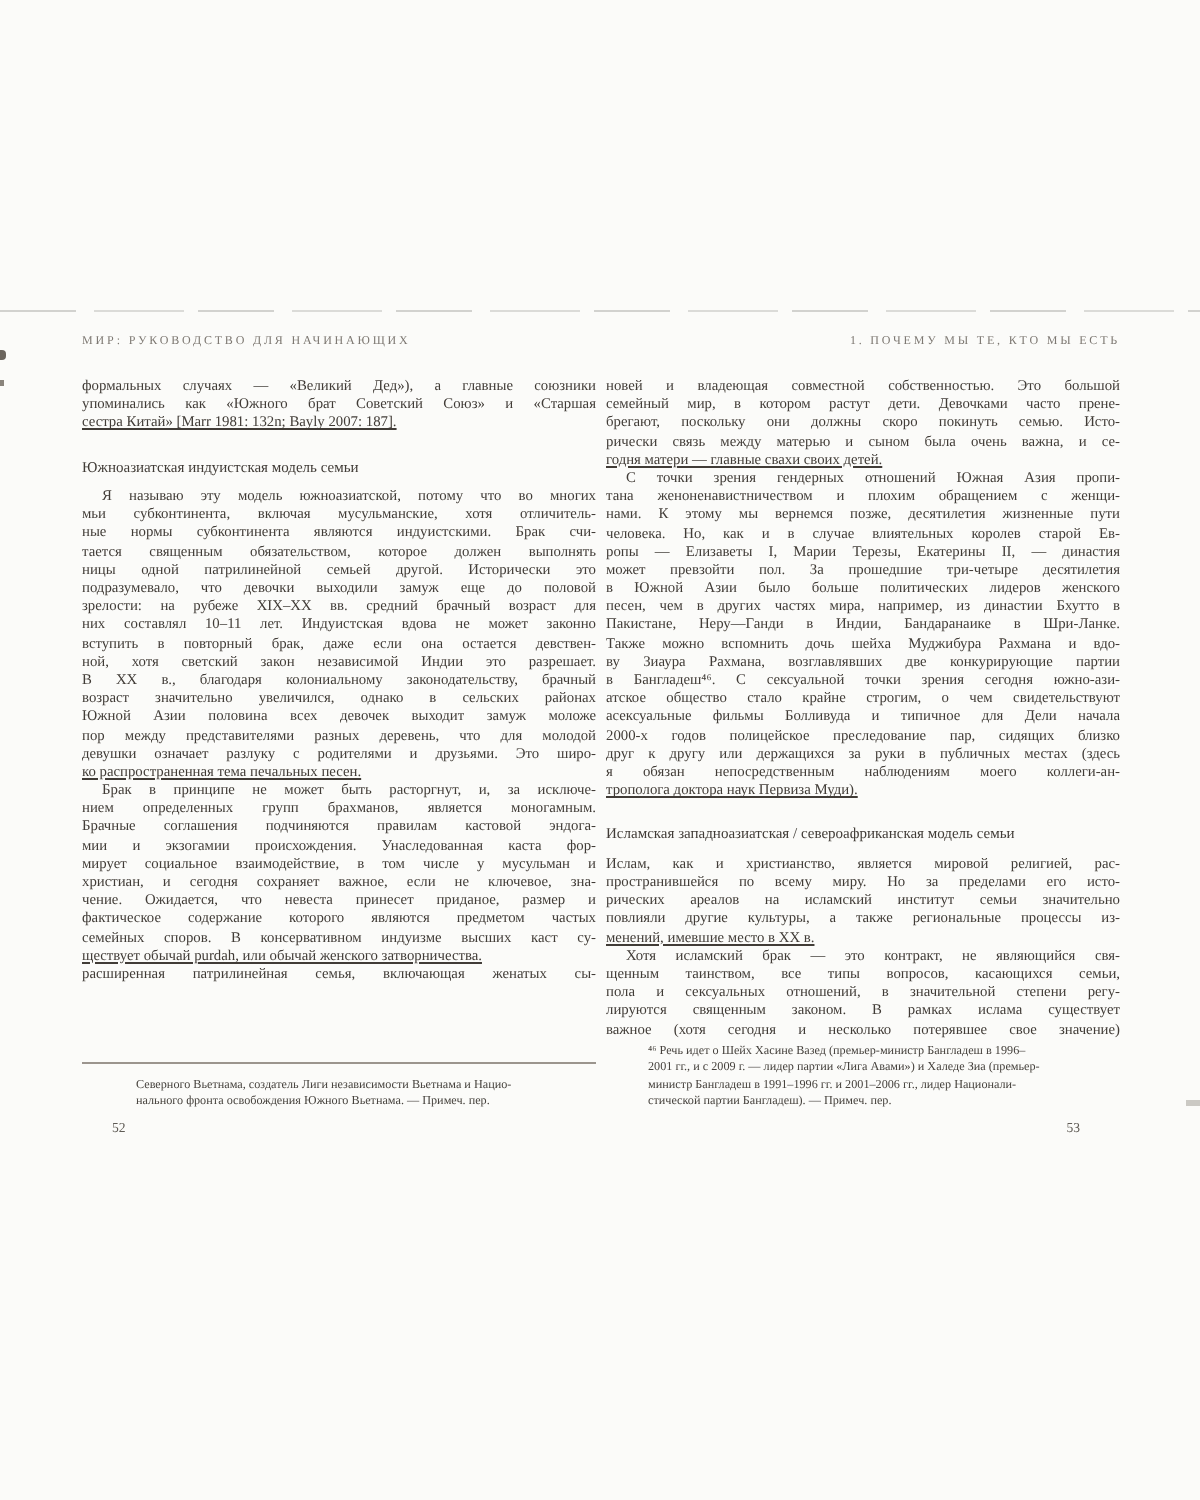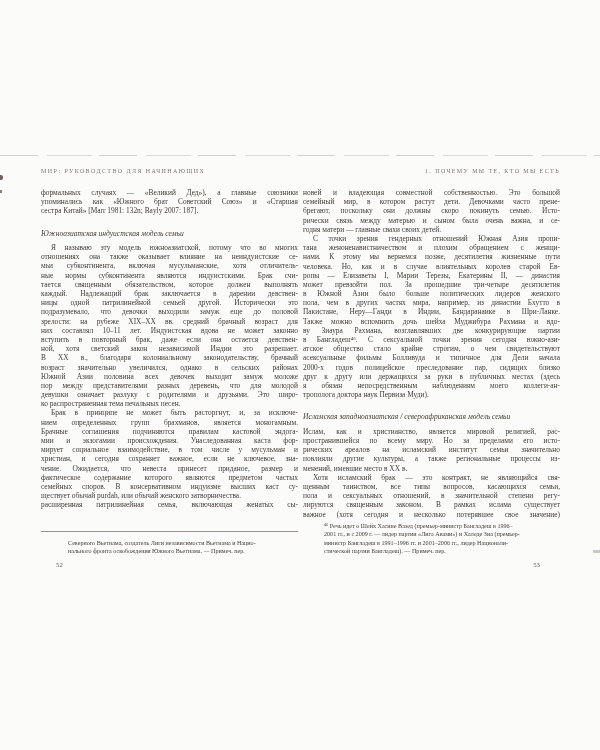--- a/index.html
+++ b/index.html
@@ -23,24 +23,24 @@
   .col.right { left:303px; }
 
   .running-header {
     font-size:6px; line-height:7px; letter-spacing:1.4px;
     color:#7d7872; white-space:nowrap;
   }
   .col.right .running-header { text-align:right; }
 
   .pbody { margin-top:13px; font-size:7.4px; line-height:9.2px; }
   .line  { text-align:justify; text-align-last:justify; height:9.2px; overflow:hidden; }
-  .line.last { text-align-last:left; }
+  .line.last { text-align-last:left;text-decoration:underline; }
   .para.indent .line.first { text-indent:10px; }
   .heading {
-    font-style:italic; margin:13px 0 5px 0;
+    margin:13px 0 5px 0;
     font-size:7.5px; line-height:9.5px; white-space:nowrap; overflow:hidden;
   }
 
   .footnote-rule { position:absolute; left:0; top:363px; width:257px; height:1px; background:#9b958e; }
   .footnote {
     position:absolute; left:0; width:257px; box-sizing:border-box;
     font-size:6.1px; line-height:8.3px; color:#46423d;
   }
   .col.left  .footnote { top:371px; padding-left:27px; }
   .col.right .footnote { top:354px; padding-left:21px; }
@@ -63,25 +63,23 @@
     <div class="running-header">МИР: РУКОВОДСТВО ДЛЯ НАЧИНАЮЩИХ</div>
     <div class="pbody">
         <div class="para">
           <div class="line first">формальных случаях — «Великий Дед»), а главные союзники</div>
           <div class="line">упоминались как «Южного брат Советский Союз» и «Старшая</div>
           <div class="line last">сестра Китай» [Marr 1981: 132n; Bayly 2007: 187].</div>
         </div>
         <div class="heading">Южноазиатская индуистская модель семьи</div>
         <div class="para indent">
           <div class="line first">Я называю эту модель южноазиатской, потому что во многих</div>
-          <div class="line">отношениях она также оказывает влияние на неиндуистские се-</div>
           <div class="line">мьи субконтинента, включая мусульманские, хотя отличитель-</div>
           <div class="line">ные нормы субконтинента являются индуистскими. Брак счи-</div>
           <div class="line">тается священным обязательством, которое должен выполнять</div>
-          <div class="line">каждый. Надлежащий брак заключается в дарении девствен-</div>
           <div class="line">ницы одной патрилинейной семьей другой. Исторически это</div>
           <div class="line">подразумевало, что девочки выходили замуж еще до половой</div>
           <div class="line">зрелости: на рубеже XIX–XX вв. средний брачный возраст для</div>
           <div class="line">них составлял 10–11 лет. Индуистская вдова не может законно</div>
           <div class="line">вступить в повторный брак, даже если она остается девствен-</div>
           <div class="line">ной, хотя светский закон независимой Индии это разрешает.</div>
           <div class="line">В XX в., благодаря колониальному законодательству, брачный</div>
           <div class="line">возраст значительно увеличился, однако в сельских районах</div>
           <div class="line">Южной Азии половина всех девочек выходит замуж моложе</div>
           <div class="line">пор между представителями разных деревень, что для молодой</div>
@@ -123,21 +121,21 @@
           <div class="line last">годня матери — главные свахи своих детей.</div>
         </div>
         <div class="para indent">
           <div class="line first">С точки зрения гендерных отношений Южная Азия пропи-</div>
           <div class="line">тана женоненавистничеством и плохим обращением с женщи-</div>
           <div class="line">нами. К этому мы вернемся позже, десятилетия жизненные пути</div>
           <div class="line">человека. Но, как и в случае влиятельных королев старой Ев-</div>
           <div class="line">ропы — Елизаветы I, Марии Терезы, Екатерины II, — династия</div>
           <div class="line">может превзойти пол. За прошедшие три-четыре десятилетия</div>
           <div class="line">в Южной Азии было больше политических лидеров женского</div>
-          <div class="line">пола, чем в других частях мира, например, из династии Бхутто в</div>
+          <div class="line">песен, чем в других частях мира, например, из династии Бхутто в</div>
           <div class="line">Пакистане, Неру—Ганди в Индии, Бандаранаике в Шри-Ланке.</div>
           <div class="line">Также можно вспомнить дочь шейха Муджибура Рахмана и вдо-</div>
           <div class="line">ву Зиаура Рахмана, возглавлявших две конкурирующие партии</div>
           <div class="line">в Бангладеш⁴⁶. С сексуальной точки зрения сегодня южно-ази-</div>
           <div class="line">атское общество стало крайне строгим, о чем свидетельствуют</div>
           <div class="line">асексуальные фильмы Болливуда и типичное для Дели начала</div>
           <div class="line">2000-х годов полицейское преследование пар, сидящих близко</div>
           <div class="line">друг к другу или держащихся за руки в публичных местах (здесь</div>
           <div class="line">я обязан непосредственным наблюдениям моего коллеги-ан-</div>
           <div class="line last">трополога доктора наук Первиза Муди).</div>

